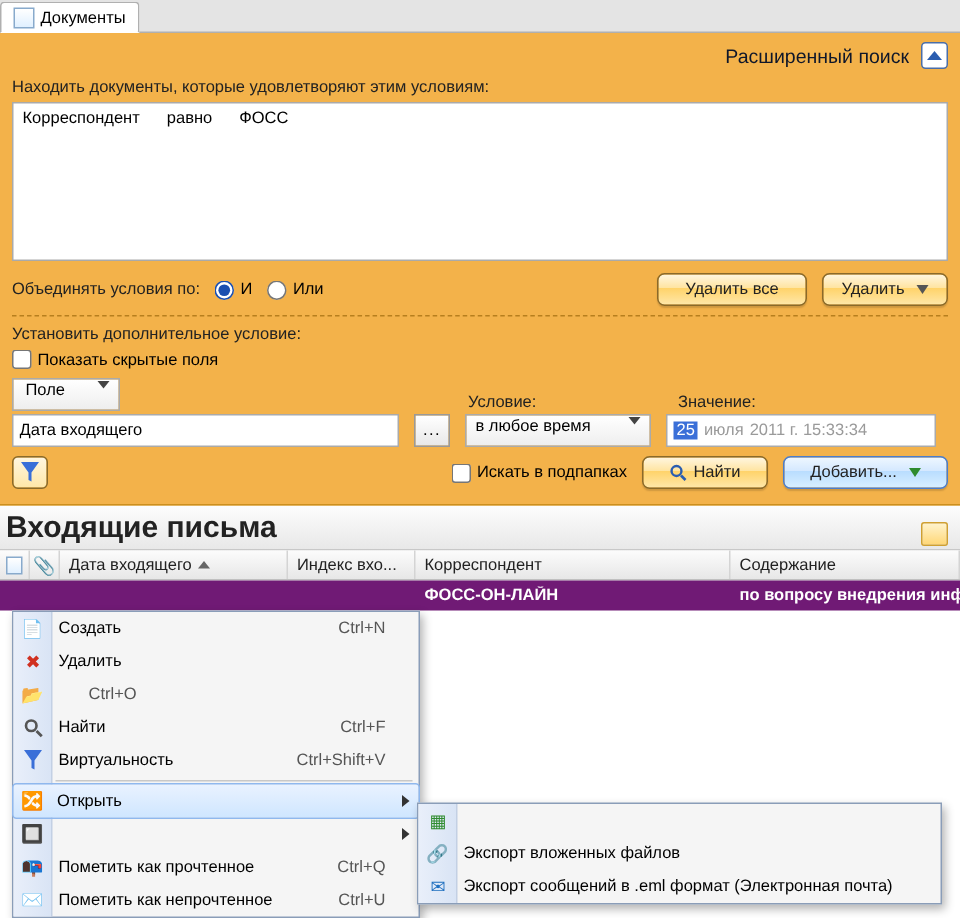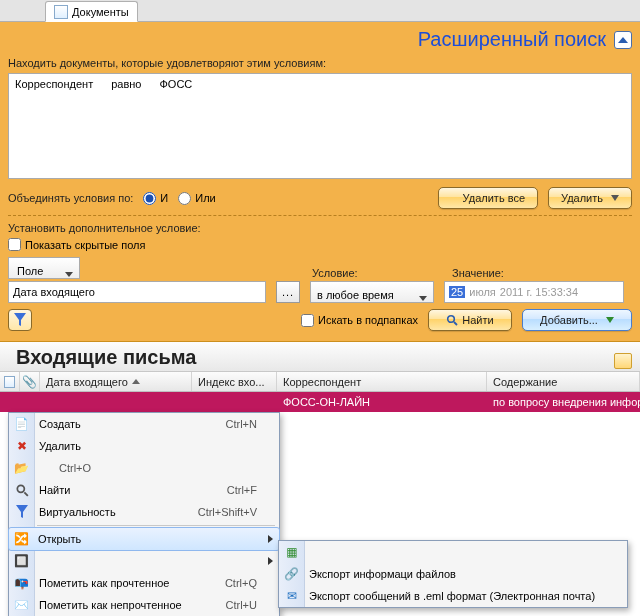--- a/index.html
+++ b/index.html
@@ -1,78 +1,78 @@
 <!DOCTYPE html>
 <html><head>
 <meta charset="utf-8">
 <style>
   * { box-sizing: border-box; }
   html, body { margin:0; padding:0; font-family: Tahoma, Arial, sans-serif; font-size:11px; color:#000; }
   body { width:640px; }
 
   
   .tabbar { display:flex; background:#e4e4e4; border-bottom:1px solid #b0b0b0; height:22px; }
-  .tab { display:flex; align-items:center; gap:4px; padding:2px 8px; border:1px solid #b0b0b0; border-bottom:none; background:linear-gradient(#fdfdfd,#e8e8e8); margin-right:2px; border-top-left-radius:3px; border-top-right-radius:3px; cursor:default;margin-left:45px; }
+  .tab { display:flex; align-items:center; gap:4px; padding:2px 8px; border:1px solid #b0b0b0; border-bottom:none; background:linear-gradient(#fdfdfd,#e8e8e8); margin-right:2px; border-top-left-radius:3px; border-top-right-radius:3px; cursor:default; }
   .tab.active { background:#fff; border-bottom:1px solid #fff; position:relative; top:1px; }
   .tab-ico { width:14px; height:14px; display:inline-block; }
   .doc-ico { background:linear-gradient(#fff,#e0f0ff); border:1px solid #88aacc; }
   .fold-ico { background:linear-gradient(#ffe9a8,#f7c24a); border:1px solid #d19a00; border-radius:2px; }
 
   
   .panel { background:#f3b24a; padding:6px 8px 10px 8px; border-bottom:1px solid #cc8f1e; position:relative; }
   .panel .header { display:flex; align-items:center; justify-content:flex-end; }
-  .panel .header h2 { margin:0; font-size:20px; font-weight:normal; color:#1d4ed8; flex:1 1 auto; text-align:right; padding-right:8px; }
+  .panel .header h2 { margin:0; font-size:13px; font-weight:normal; color:#0f172a; flex:1 1 auto; text-align:right; padding-right:8px; }
   .collapse-btn { width:18px; height:18px; border:1px solid #4a6ea9; border-radius:3px; background:#fff; display:flex; align-items:center; justify-content:center; cursor:pointer; }
   .chev-up { width:0;height:0;border-left:5px solid transparent;border-right:5px solid transparent;border-bottom:6px solid #2a5db0; }
 
   .lbl { font-size:11px; color:#222; }
   .critbox { margin-top:4px; background:#fff; border:1px solid #aaa; height:106px; padding:4px 6px; }
   .critrow { display:flex; gap:18px; }
 
   .row { display:flex; align-items:center; gap:10px; margin-top:8px; }
   .radio-wrap { display:flex; align-items:center; gap:4px; }
   input[type=radio] { accent-color:#1a4fb0; margin:0; }
   .spacer { flex:1; }
   .btn { display:inline-flex; align-items:center; gap:4px; height:22px; padding:0 12px; border:1px solid #8a6a2a; border-radius:5px; background:linear-gradient(#fff6e0,#ffe4a0 45%, #ffd36a 46%, #ffe7a8); color:#222; cursor:pointer; font-size:11px; box-shadow:0 1px 1px rgba(0,0,0,.15); }
-  .btn.wide { min-width:100px; justify-content:flex-end; }
+  .btn.wide { min-width:100px; justify-content:center; }
   .btn.blueglow { border-color:#4a7dcc; background:linear-gradient(#eef7ff,#d4e8ff 45%,#b9ddff 46%,#d8efff); }
   .down-arr { width:0;height:0;border-left:4px solid transparent;border-right:4px solid transparent;border-top:6px solid #555; margin-left:4px;}
   .down-arr.g { border-top-color:#2e8b2e; }
   .chk { display:flex; align-items:center; gap:4px; }
   input[type=checkbox]{ margin:0; }
 
   .divider-dash { border-top:1px dashed #b77f1e; margin:6px 0; }
 
-  .dropdown { height:22px; padding:1px 6px; border:1px solid #aaa; background:linear-gradient(#fff,#eee); font-size:11px; display:inline-flex; align-items:flex-end; gap:4px; }
+  .dropdown { height:22px; padding:1px 6px; border:1px solid #aaa; background:linear-gradient(#fff,#eee); font-size:11px; display:inline-flex; align-items:flex-start; gap:4px; }
   .dropdown .dv { padding:0 18px 0 2px; }
   .dropdown .caret { width:0;height:0;border-left:4px solid transparent;border-right:4px solid transparent;border-top:5px solid #444; }
   .text-in { height:22px; border:1px solid #aaa; padding:0 4px; font-size:11px; background:#fff; }
   .sqbtn { width:24px; height:22px; border:1px solid #999; background:linear-gradient(#fff,#e8e8e8); display:inline-flex; align-items:center; justify-content:center; cursor:pointer; font-size:11px; letter-spacing:1px; }
 
   .date-disabled { color:#9a9a9a; }
   .filterbtn { width:24px; height:22px; border:1px solid #8a6a2a; border-radius:4px; background:linear-gradient(#fff6e0,#ffe7a8); display:flex; align-items:center; justify-content:center; cursor:pointer; }
 
   
   .section { background:#fff; }
-  .sec-title-wrap { background:linear-gradient(#fdfdfd,#e8e8e8); padding:4px 8px 2px 16px; border-bottom:1px solid #c8c8c8; display:flex; align-items:flex-end; }
+  .sec-title-wrap { background:linear-gradient(#fdfdfd,#e8e8e8); padding:4px 8px 2px 4px; border-bottom:1px solid #c8c8c8; display:flex; align-items:flex-end; }
   .sec-title { font-size:20px; font-weight:bold; color:#222; flex:1; }
   .opt-btn { width:18px; height:16px; border:1px solid #d0a030; background:linear-gradient(#fff3cc,#ffd777); border-radius:2px; }
 
   .grid-header { display:flex; align-items:center; height:20px; background:linear-gradient(#fcfcfc,#e7e7e7); border-bottom:1px solid #c0c0c0; font-size:11px; color:#222; }
   .gh { border-right:1px solid #d4d4d4; height:100%; display:flex; align-items:center; padding:0 6px; }
   .gh .sort-asc { width:0;height:0;border-left:4px solid transparent;border-right:4px solid transparent;border-bottom:5px solid #666; margin-left:4px;}
   .col-ic1 { width:20px; padding:0; justify-content:center; }
   .col-ic2 { width:20px; padding:0; justify-content:center; }
   .col-date { width:152px; }
   .col-idx { width:85px; }
   .col-korr { width:210px; }
   .col-cont { flex:1; }
 
   .grid-row { display:flex; height:20px; align-items:center; font-size:11px; }
-  .grid-row.sel { background:#be185d; color:#fff; }
+  .grid-row.sel { background:#701a75; color:#fff;font-weight:bold; }
   .gc { padding:0 6px; overflow:hidden; white-space:nowrap; }
 
   
   .menu-group { position:relative; height:205px; }
   .ctxmenu { position:absolute; background:#f5f5f5; border:1px solid #8a9db8; box-shadow:2px 3px 6px rgba(0,0,0,.3); font-size:11px; }
   .ctxmenu .iconcol { position:absolute; left:0; top:0; bottom:0; width:26px; background:linear-gradient(to right,#e9effa,#d9e4f5); border-right:1px solid #c3d0e4; }
   .mitem { position:relative; display:flex; align-items:center; height:22px; padding:0 22px 0 30px; cursor:default; }
   .mitem:hover, .mitem.hover { background:linear-gradient(#e9f2ff,#cfe6ff); border:1px solid #8fb8ee; border-radius:3px; margin:-1px; padding:0 21px 0 29px; height:24px; }
   .mitem .mi-label { flex:1; }
   .mitem .mi-shortcut { color:#555; margin-left:20px; }
@@ -290,21 +290,21 @@
       </div>
     </div>
 
     <div class="ctxmenu submenu">
       <div class="iconcol"></div>
       <div class="mitem">
         <span class="mi-ico" style="color:#2e8b2e;">▦</span>
       </div>
       <div class="mitem">
         <span class="mi-ico" style="color:#3a6fd8;">🔗</span>
-        <span class="mi-label">Экспорт информаци файлов</span>
+        <span class="mi-label">Экспорт вложенных файлов</span>
       </div>
       <div class="mitem">
         <span class="mi-ico" style="color:#2070c0;">✉</span>
         <span class="mi-label">Экспорт сообщений в .eml формат (Электронная почта)</span>
       </div>
     </div>
   </div>
 </div>
 
 </body></html>

